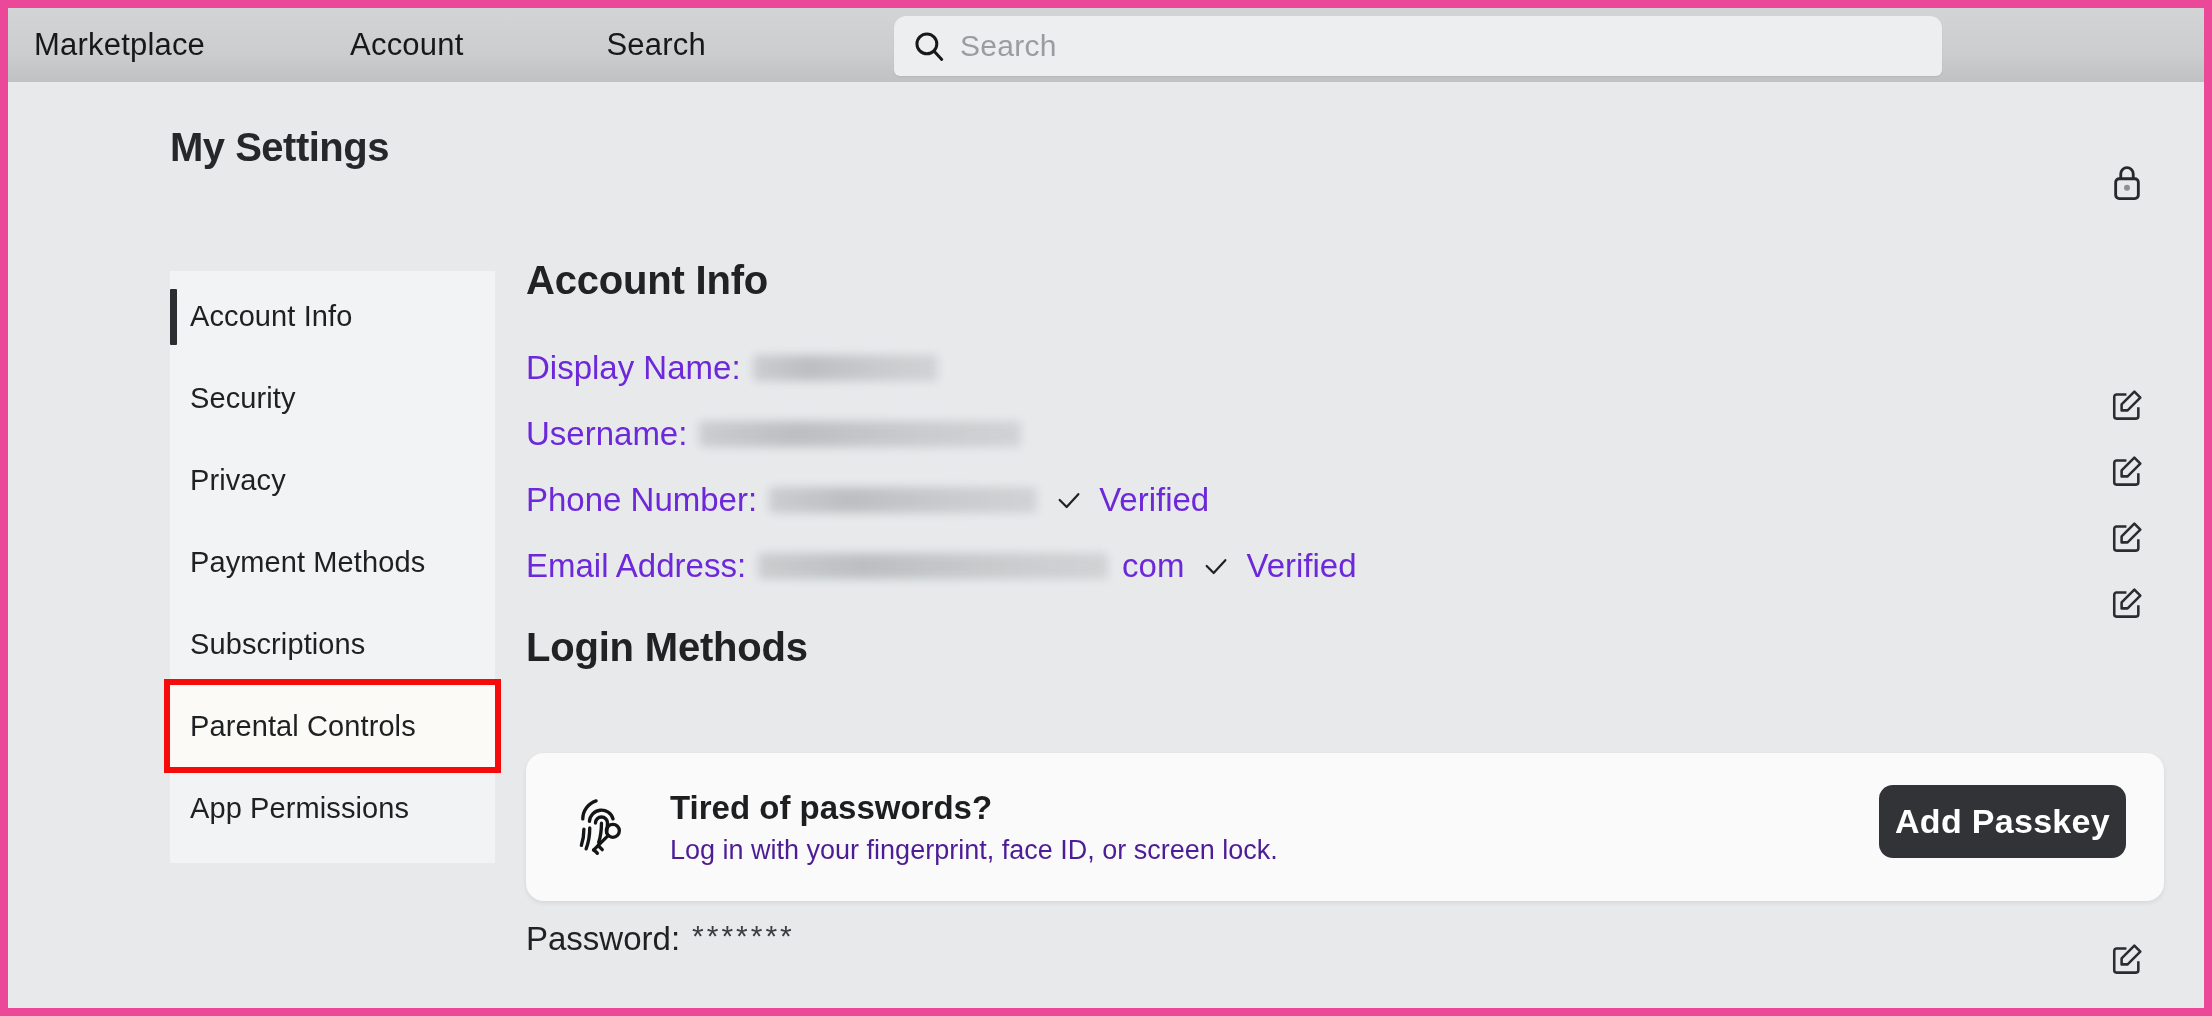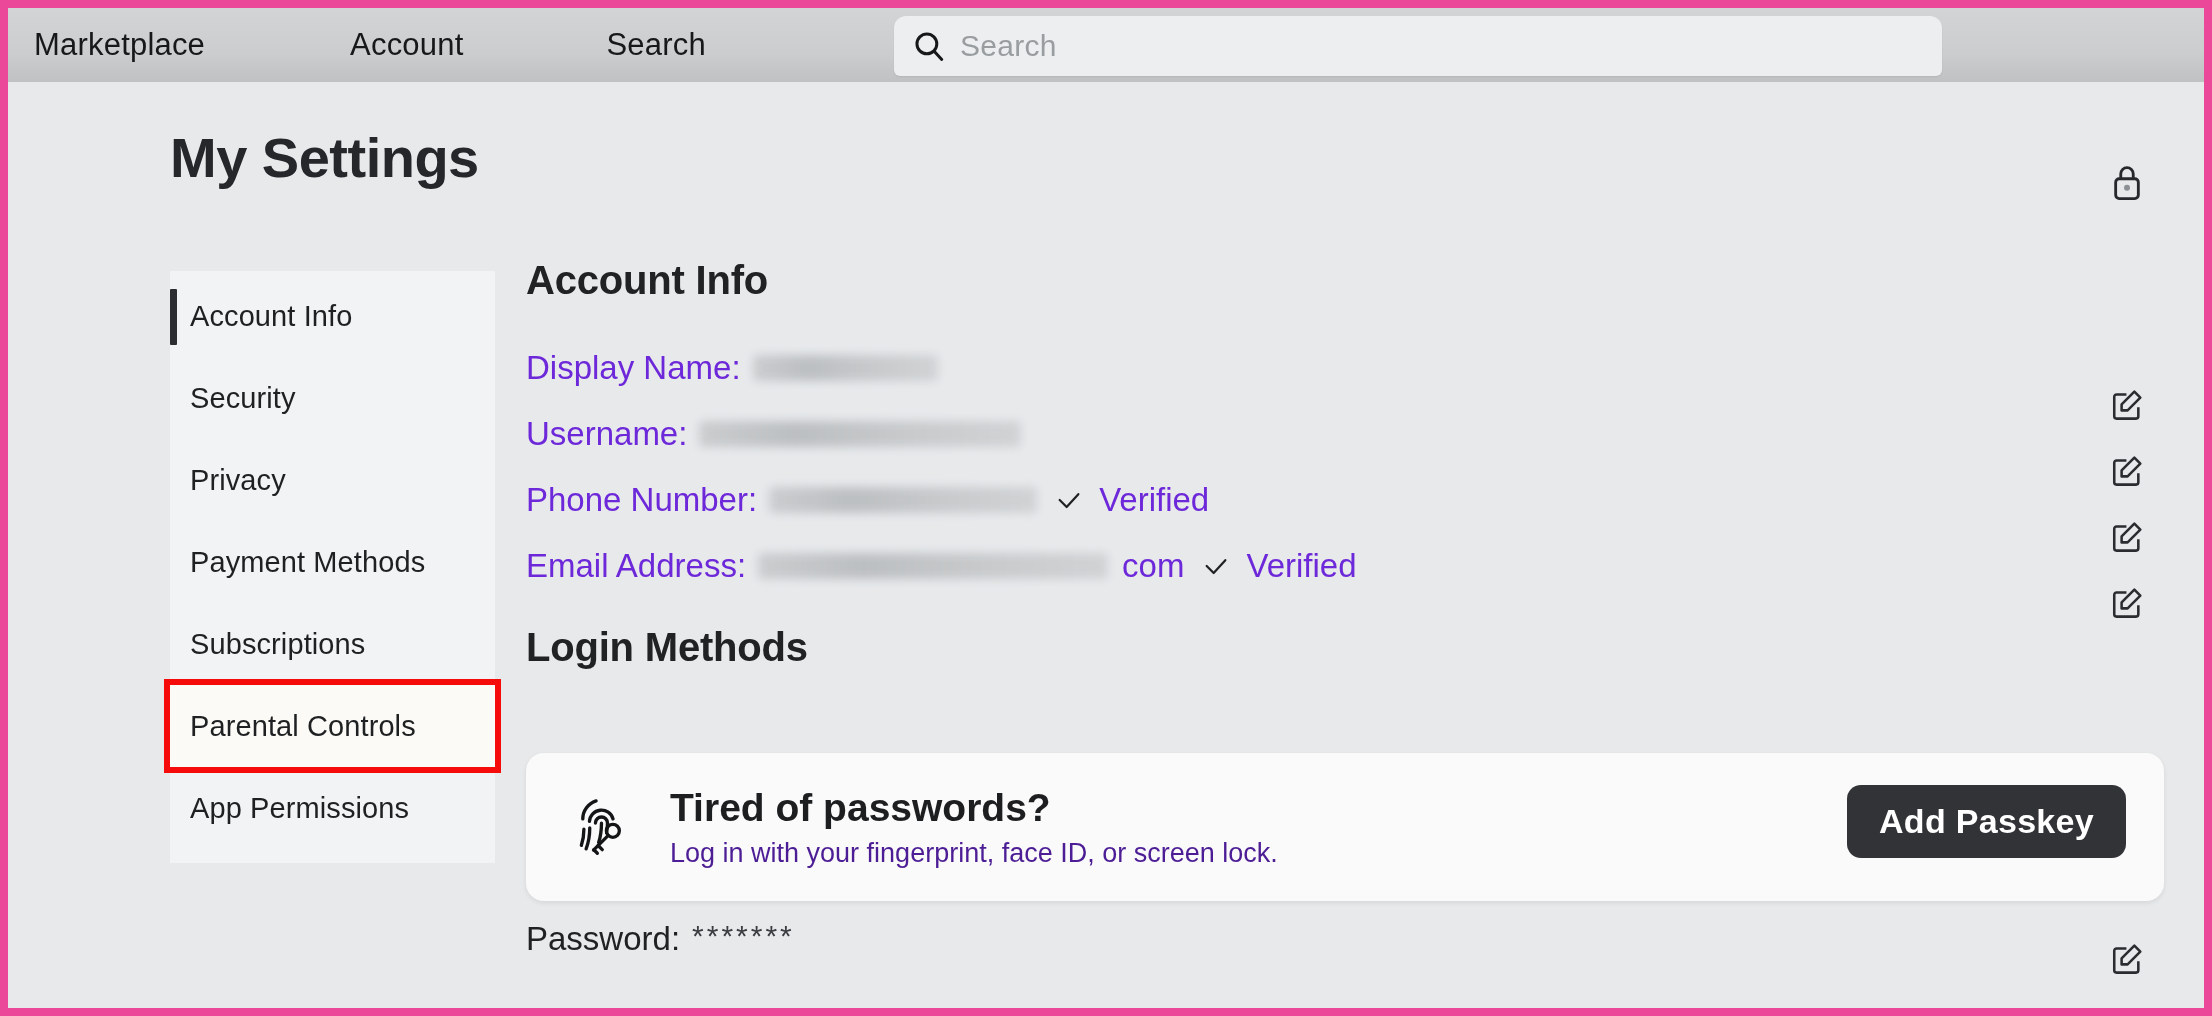--- a/index.html
+++ b/index.html
@@ -35,21 +35,21 @@
     display:flex; align-items:center; cursor:text;
     box-shadow:0 1px 2px rgba(0,0,0,.07);
   }
   #searchbox .s-ico { margin-left:18px; display:flex; align-items:center; }
   #search-placeholder {
     margin-left:14px; font-size:30px; color:#9a9da0; letter-spacing:.3px;
   }
   
   #page-title {
     position:absolute; left:162px; top:117px;
-    font-size:56px; font-weight:bold; color:#25272a; letter-spacing:-.5px;
+    font-size:40px; font-weight:bold; color:#25272a; letter-spacing:-.5px;
   }
   #lock-icon-wrap {
     position:absolute; right:60px; top:155px; cursor:pointer;
   }
   
   #sidebar {
     position:absolute; left:162px; top:263px; width:325px;
     background:#f2f3f4;
     padding:4px 0 14px 0;
   }
@@ -89,28 +89,28 @@
   }
   
   #passkey-card {
     position:absolute; left:518px; top:745px; width:1638px; height:148px;
     background:#fafafa; border-radius:18px;
     box-shadow:0 2px 5px rgba(0,0,0,.08);
     display:flex; align-items:center;
   }
   #passkey-icon { margin-left:40px; width:82px; display:flex; align-items:center; }
   #passkey-text { margin-left:22px; }
-  #passkey-title { font-size:39px; font-weight:bold; color:#1c1e20; }
+  #passkey-title { font-size:33px; font-weight:bold; color:#1c1e20; }
   #passkey-sub { font-size:27px; color:#4c1d95; margin-top:8px; }
   #add-passkey-button {
     position:absolute; right:38px; top:32px;
     background:#323336; color:#fff; border:none;
     font-family:"Liberation Sans", sans-serif;
     font-size:34px; font-weight:bold; letter-spacing:.3px;
-    padding:17px 32px; border-radius:14px; cursor:pointer;
+    padding:17px 16px; border-radius:14px; cursor:pointer;
   }
   
   #password-row {
     position:absolute; left:518px; top:912px;
     display:flex; align-items:baseline;
     font-size:33px; color:#1f2123;
   }
   #password-mask {
     margin-left:12px; font-size:30px; letter-spacing:3px;
     color:#3b3d40; position:relative; top:-4px;

